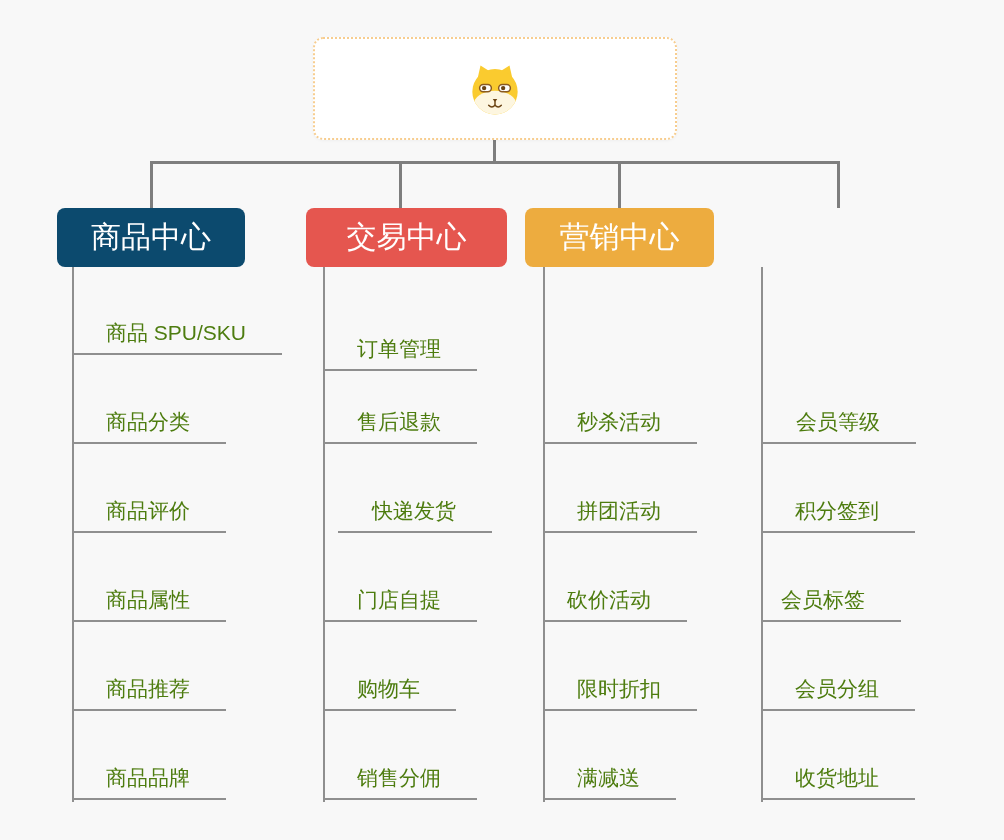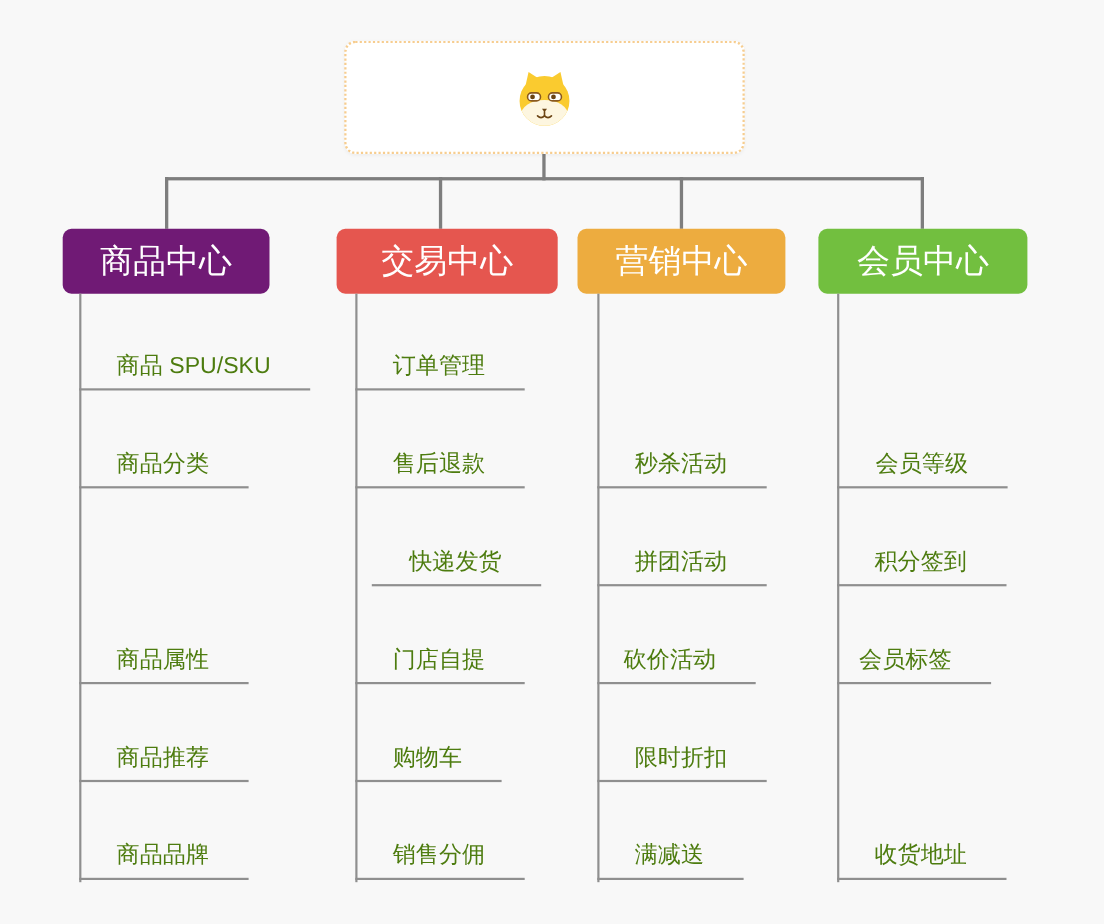--- a/index.html
+++ b/index.html
@@ -116,59 +116,58 @@
       <rect x="15" y="27" width="13" height="8" rx="4" fill="#FFFFFF" stroke="#8A5A20" stroke-width="1.6"></rect>
       <rect x="36" y="27" width="13" height="8" rx="4" fill="#FFFFFF" stroke="#8A5A20" stroke-width="1.6"></rect>
       <circle cx="20" cy="31" r="2.4" fill="#6B4414"></circle>
       <circle cx="41" cy="31" r="2.4" fill="#6B4414"></circle>
       <path d="M29.5 43 L34.5 43 L32 46.5 Z" fill="#6B4414"></path>
       <path d="M32 46 L32 50" stroke="#6B4414" stroke-width="1.6" fill="none" stroke-linecap="round"></path>
       <path d="M25 50 Q28.5 53.5 32 50 Q35.5 53.5 39 50" stroke="#6B4414" stroke-width="1.6" fill="none" stroke-linecap="round"></path>
     </svg>
   </div>
 
-  <div class="branch-node branch-1" style="background: #701a75;">
+  <div class="branch-node branch-1" style="background: #0c4a6e;">
     <span>商品中心</span>
   </div>
   <div class="branch-node branch-2" style="background: rgb(229, 86, 79);">
     <span>交易中心</span>
   </div>
   <div class="branch-node branch-3" style="background: rgb(237, 172, 63);">
     <span>营销中心</span>
   </div>
-  <div class="branch-node branch-4" style="background: rgb(114, 191, 63);">
-    <span>会员中心</span>
-  </div>
 
   <div class="branch-column col-1">
     <div class="column-spine"></div>
   <div class="leaf-item" style="top: 53px;">商品 SPU/SKU</div>
       <div class="leaf-item" style="top: 142px;">商品分类</div>
+      <div class="leaf-item" style="top: 231px;">商品评价</div>
       <div class="leaf-item" style="top: 320px;">商品属性</div>
       <div class="leaf-item" style="top: 409px;">商品推荐</div>
       <div class="leaf-item" style="top: 498px;">商品品牌</div>
     </div>
   <div class="branch-column col-2">
     <div class="column-spine"></div>
-  <div class="leaf-item" style="top: 53px;">订单管理</div>
+  <div class="leaf-item" style="top: 69px;">订单管理</div>
       <div class="leaf-item" style="top: 142px;">售后退款</div>
       <div class="leaf-item" style="top: 231px; margin-left: 15px;">快递发货</div>
       <div class="leaf-item" style="top: 320px;">门店自提</div>
       <div class="leaf-item" style="top: 409px;">购物车</div>
       <div class="leaf-item" style="top: 498px;">销售分佣</div>
     </div>
   <div class="branch-column col-3">
     <div class="column-spine"></div>
       <div class="leaf-item" style="top: 142px;">秒杀活动</div>
       <div class="leaf-item" style="top: 231px;">拼团活动</div>
       <div class="leaf-item" style="top: 320px; padding-left: 24px;">砍价活动</div>
       <div class="leaf-item" style="top: 409px;">限时折扣</div>
       <div class="leaf-item" style="top: 498px;">满减送</div>
     </div>
   <div class="branch-column col-4">
     <div class="column-spine"></div>
       <div class="leaf-item" style="top: 142px; padding-left: 35px;">会员等级</div>
       <div class="leaf-item" style="top: 231px;">积分签到</div>
       <div class="leaf-item" style="top: 320px; padding-left: 20px;">会员标签</div>
+      <div class="leaf-item" style="top: 409px;">会员分组</div>
       <div class="leaf-item" style="top: 498px;">收货地址</div>
     </div>
 
 </div>
 
 </body></html>

